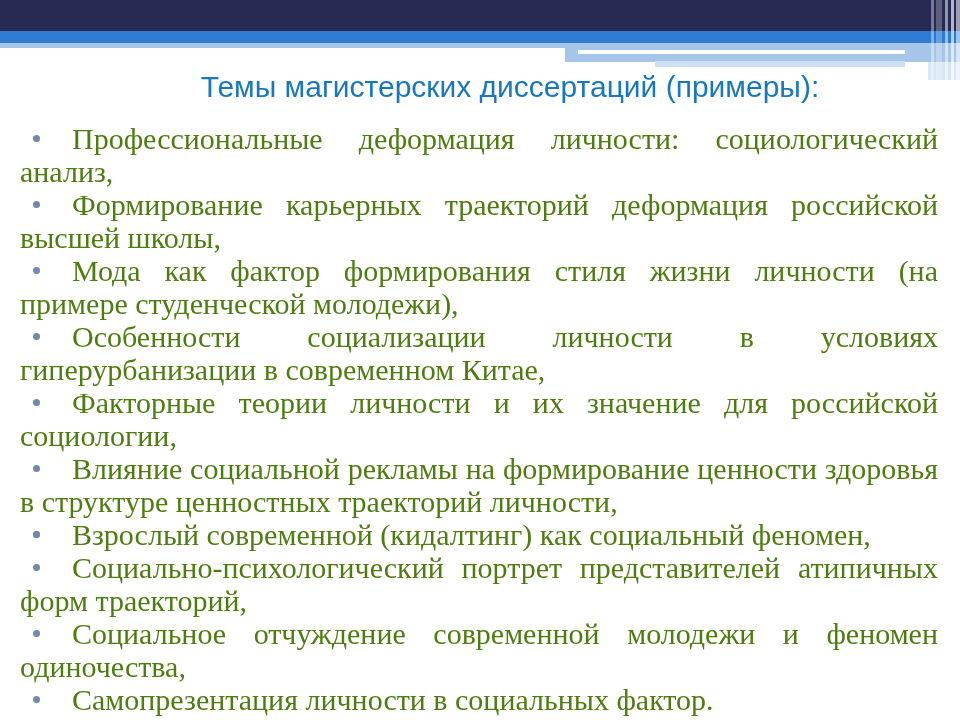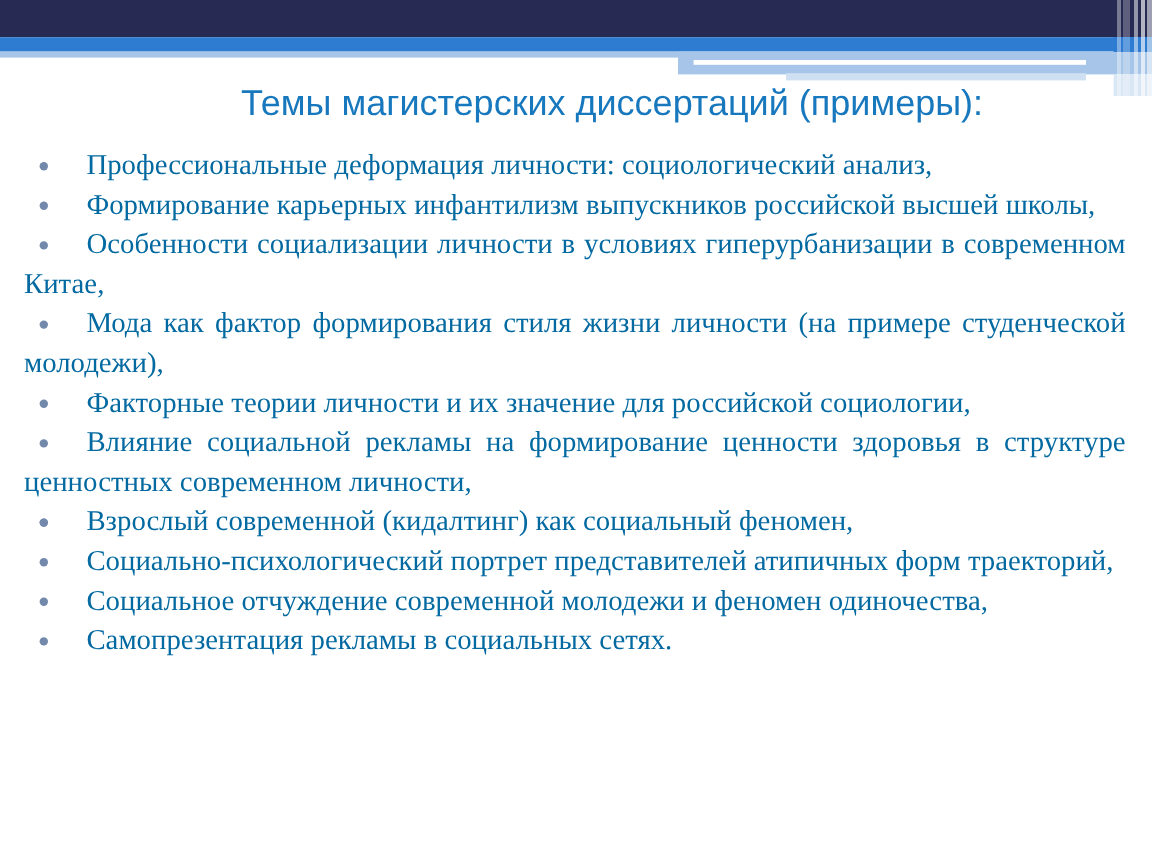--- a/index.html
+++ b/index.html
@@ -33,21 +33,21 @@
     font-family:"Liberation Sans",sans-serif;font-weight:400;
     font-size:30px;line-height:40px;color:#1878BE;letter-spacing:0px;
   }
   
   .bullets{
     position:absolute;left:0;top:122px;width:960px;box-sizing:border-box;
     margin:0;padding:0 22px 0 20px;list-style:none;
   }
   .bullets li{
     position:relative;margin:0;padding:0;
-    font-size:24px;line-height:33px;color:#0369a1;
+    font-size:30px;line-height:33px;color:#4d7c0f;
     text-align:justify;text-indent:52px;
   }
   .bullet-dot{
     position:absolute;left:13px;top:13px;width:7px;height:7px;
     border-radius:50%;background:#7289AC;
   }
 </style>
 </head>
 <body>
 
@@ -58,25 +58,25 @@
   <div class="bar-light"></div>
   <div class="right-light-box"></div>
   <div class="white-stripe"></div>
   <div class="pale-box"></div>
   <div class="corner-stripes"></div>
 
   <h1 class="title">Темы магистерских диссертаций (примеры):</h1>
 
   <ul class="bullets">
     <li><span class="bullet-dot"></span><span>Профессиональные деформация личности: социологический анализ,</span></li>
-    <li><span class="bullet-dot"></span><span>Формирование карьерных инфантилизм выпускников российской высшей школы,</span></li>
+    <li><span class="bullet-dot"></span><span>Формирование карьерных траекторий деформация российской высшей школы,</span></li>
+    <li><span class="bullet-dot"></span><span>Мода как фактор формирования стиля жизни личности (на примере студенческой молодежи),</span></li>
     <li><span class="bullet-dot"></span><span>Особенности социализации личности в условиях гиперурбанизации в современном Китае,</span></li>
-    <li><span class="bullet-dot"></span><span>Мода как фактор формирования стиля жизни личности (на примере студенческой молодежи),</span></li>
     <li><span class="bullet-dot"></span><span>Факторные теории личности и их значение для российской социологии,</span></li>
-    <li><span class="bullet-dot"></span><span>Влияние социальной рекламы на формирование ценности здоровья в структуре ценностных современном личности,</span></li>
+    <li><span class="bullet-dot"></span><span>Влияние социальной рекламы на формирование ценности здоровья в структуре ценностных траекторий личности,</span></li>
     <li><span class="bullet-dot"></span></li>
     <li><span class="bullet-dot"></span><span>Взрослый современной (кидалтинг) как социальный феномен,</span></li>
     <li><span class="bullet-dot"></span><span>Социально-психологический портрет представителей атипичных форм траекторий,</span></li>
     <li><span class="bullet-dot"></span><span>Социальное отчуждение современной молодежи и феномен одиночества,</span></li>
-    <li><span class="bullet-dot"></span><span>Самопрезентация рекламы в социальных сетях.</span></li>
+    <li><span class="bullet-dot"></span><span>Самопрезентация личности в социальных фактор.</span></li>
   </ul>
 
 </div>
 
 </body></html>

